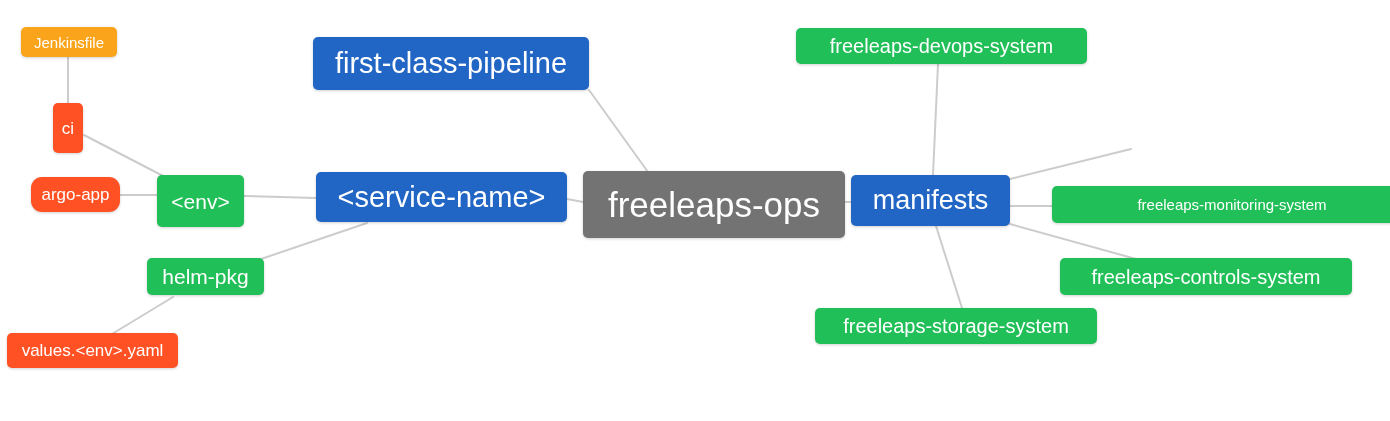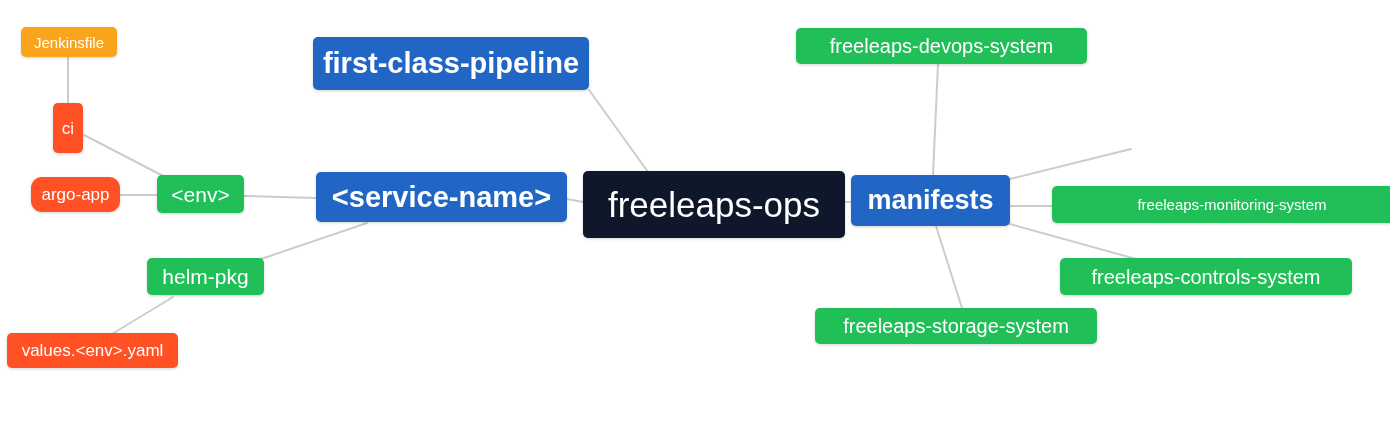--- a/index.html
+++ b/index.html
@@ -36,30 +36,30 @@
     align-items: center;
     justify-content: center;
     color: #ffffff;
     border-radius: 5px;
     box-shadow: 0 1px 3px rgba(0,0,0,0.18);
     white-space: nowrap;
     box-sizing: border-box;
     cursor: default;
     line-height: 1;
   }
-  .c-blue   { background: #2166c4; font-weight: bold; }
+  .c-blue   { background: #2166c4; }
   .c-green  { background: #21bf58; }
   .c-red    { background: #ff5123; }
   .c-orange { background: #faa41b; }
-  .c-dark   { background: #0f172a; }
+  .c-dark   { background: #737373; }
 
   .n-jenkinsfile  { left: 21px;   top: 27px;  width: 96px;  height: 30px; font-size: 15px; }
   .n-ci           { left: 53px;   top: 103px; width: 30px;  height: 50px; font-size: 17px; }
   .n-argo-app     { left: 31px;   top: 177px; width: 89px;  height: 35px; font-size: 17px; border-radius: 11px; }
-  .n-env          { left: 157px;  top: 175px; width: 87px;  height: 38px; font-size: 21px; }
+  .n-env          { left: 157px;  top: 175px; width: 87px;  height: 52px; font-size: 21px; }
   .n-helm-pkg     { left: 147px;  top: 258px; width: 117px; height: 37px; font-size: 21px; }
   .n-values       { left: 7px;    top: 333px; width: 171px; height: 35px; font-size: 17px; }
   .n-fcp          { left: 313px;  top: 37px;  width: 276px; height: 53px; font-size: 29px; }
   .n-service      { left: 316px;  top: 172px; width: 251px; height: 50px; font-size: 29px; }
   .n-root         { left: 583px;  top: 171px; width: 262px; height: 67px; font-size: 35px; }
   .n-manifests    { left: 851px;  top: 175px; width: 159px; height: 51px; font-size: 27px; }
   .n-devops       { left: 796px;  top: 28px;  width: 291px; height: 36px; font-size: 20px; }
   .n-network      { left: 1055px; top: 112px; width: 293px; height: 36px; font-size: 20px; }
   .n-monitoring   { left: 1052px; top: 186px; width: 360px; height: 37px; font-size: 15px; text-align: center; }
   .n-controls     { left: 1060px; top: 258px; width: 292px; height: 37px; font-size: 20px; }

